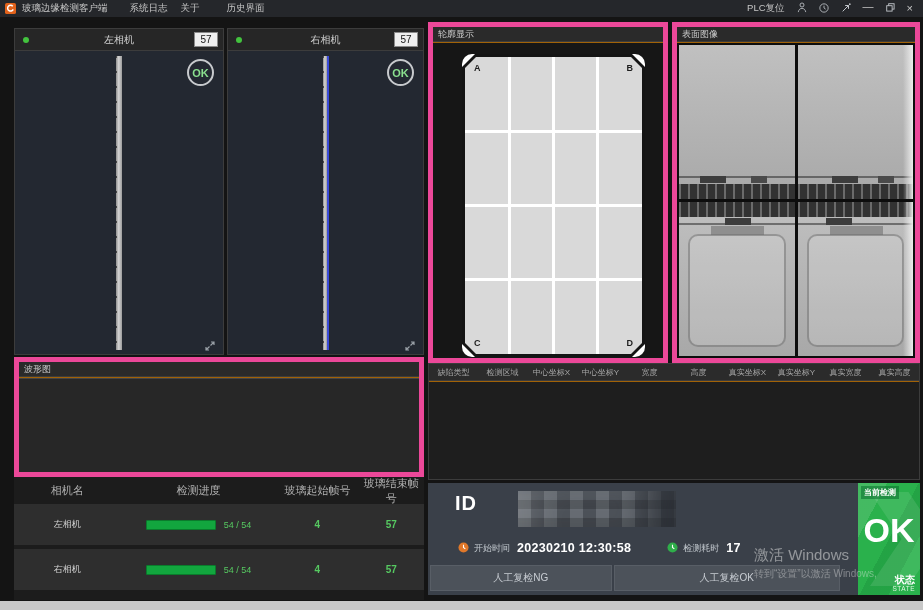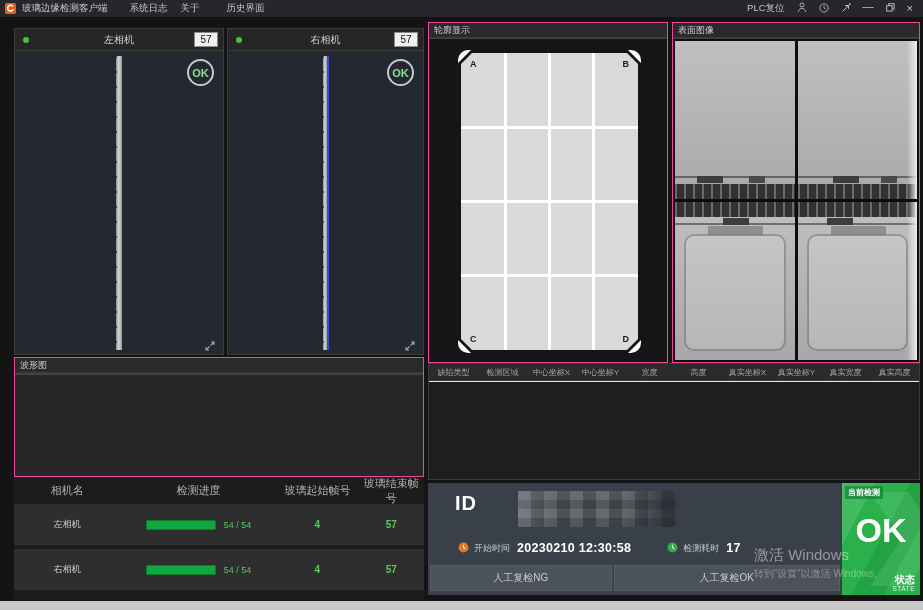--- a/index.html
+++ b/index.html
@@ -13,21 +13,21 @@
   .app-icon { margin-left:5px; width:11px; height:11px; display:inline-flex; }
   .app-title { margin-left:6px; }
   .menu { margin-left:22px; display:flex; gap:13px; }
   .menu span { cursor:default; }
   .menu .menu-far { margin-left:14px; }
   .tb-right { margin-left:auto; display:flex; align-items:center; gap:12px; margin-right:10px; }
   .tb-right .winctl { font-size:11px; line-height:11px; color:#c6c6c6; }
   .min-glyph { display:inline-block; transform:translateY(-2px); }
 
   
-  .panel { position:absolute; border:1px solid #ec4899; background:#404040; }
+  .panel { position:absolute; border:5px solid #ec4899; background:#a16207; }
   .panel-title { height:15px; background:#2a2a2a; border-bottom:1px solid #3c3c3c;
                  color:#c9c9c9; font-size:9px; line-height:15px; padding-left:5px; }
 
   
   .camera-panel { position:absolute; top:28px; height:327px; border:1px solid #3c3c3c; background:#1d1d1d; }
   .camera-left  { left:14px;  width:210px; }
   .camera-right { left:227px; width:197px; }
   .cam-header { position:relative; height:22px; background:#262626; border-bottom:1px solid #3c3c3c;
                 display:flex; align-items:center; justify-content:center; }
   .cam-dot { position:absolute; left:8px; top:8px; width:6px; height:6px; border-radius:50%; background:#43c33e; }
@@ -79,21 +79,21 @@
   .quad.bottom .chip { top:16px; }
   .quad .chip.c2 { width:16px; background:#4a4a4a; }
   .quad.bottom .sheet { position:absolute; left:9px; right:9px; top:32px; bottom:9px;
         border:2px solid rgba(70,70,70,.38); border-radius:10px; background:rgba(255,255,255,.16); }
   .quad.bottom .tray { position:absolute; left:28%; width:46%; top:24px; height:9px; background:#8f8f8f; }
   .quad.right::after { content:""; position:absolute; right:0; top:0; bottom:0; width:10px;
         background:linear-gradient(to right, rgba(255,255,255,0), #ececec); }
 
   
   .defect-panel { position:absolute; left:428px; top:363px; width:492px; height:117px;
-                  border:1px solid #3c3c3c; background:#e5e5e5; }
+                  border:1px solid #3c3c3c; background:#a16207; }
   .defect-header { display:flex; height:17px; background:#2b2b2b; border-bottom:1px solid #3c3c3c;
                    align-items:center; }
   .defect-header span { flex:1; text-align:center; font-size:8px; color:#a5a5a5; white-space:nowrap; overflow:hidden; }
   .defect-body { position:absolute; left:0; right:0; top:18px; bottom:0; background:#1e1e1e; }
 
   
   .waveform-panel { left:14px; top:357px; width:410px; height:120px; }
   .waveform-body { position:absolute; left:0; right:0; top:16px; bottom:0; background:#272727;
                    border-top:1px solid #444; }
 
@@ -124,21 +124,21 @@
   .time-row .lab { font-size:9px; color:#c3c9cf; margin-left:5px; }
   .time-row .val { font-size:12.5px; font-weight:bold; color:#fff; margin-left:7px; letter-spacing:.3px; }
   .time-gap { width:36px; }
   .action-row { position:absolute; left:2px; bottom:4px; width:410px; display:flex; gap:2px; }
   .manual-btn { height:26px; background:#4c525a; border:1px solid #585e66; color:#c8cdd3;
                 font-size:10px; display:flex; align-items:center; justify-content:center; cursor:default; }
   .manual-btn.ok { flex:1.25; }
   .manual-btn.ng { flex:1; }
 
   
-  .badge { position:absolute; right:0; top:0; width:78px; height:112px; background:#2ab14c; overflow:hidden; }
+  .badge { position:absolute; right:0; top:0; width:62px; height:112px; background:#2ab14c; overflow:hidden; }
   .badge::before { content:""; position:absolute; inset:0;
       background:linear-gradient(118deg, rgba(255,255,255,.12) 0 24%, rgba(255,255,255,0) 24% 50%,
                  rgba(0,90,30,.16) 50% 74%, rgba(255,255,255,0) 74%); }
   .badge-chevron { position:absolute; right:-20px; top:8%; width:70px; height:84%;
       background:rgba(255,255,255,.10);
       clip-path:polygon(0 0, 55% 0, 100% 50%, 55% 100%, 0 100%, 45% 50%); }
   .badge-caption { position:absolute; left:3px; top:3px; font-size:8px; font-weight:bold; color:#fff;
       background:rgba(10,110,45,.55); padding:1px 3px; }
   .badge-result { position:absolute; left:0; width:100%; top:28px; text-align:center;
       font-size:34px; font-weight:900; color:#fff; }

